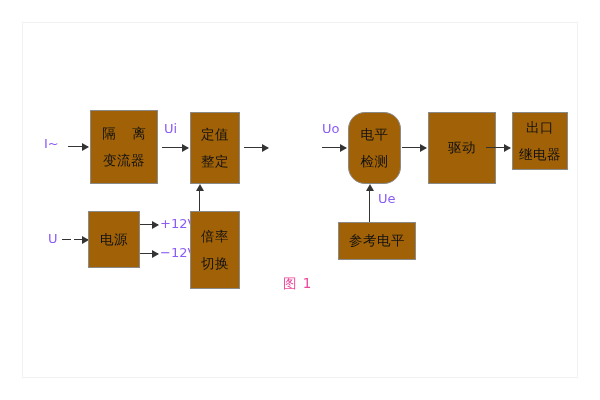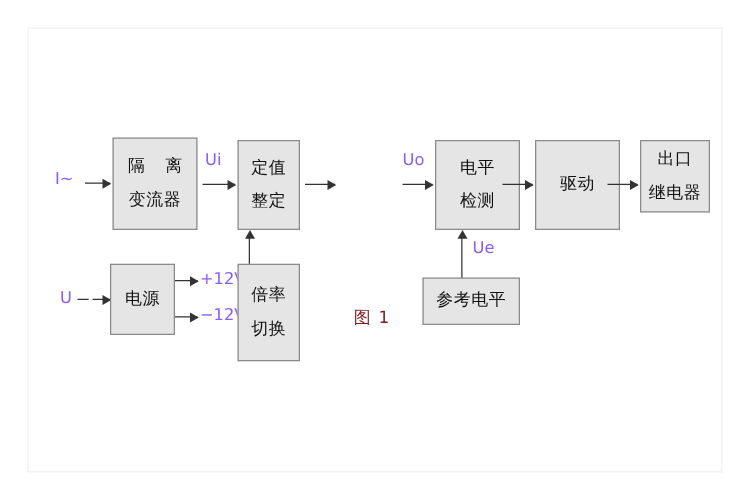--- a/index.html
+++ b/index.html
@@ -27,21 +27,21 @@
     top: 22px;
     width: 556px;
     height: 356px;
     border: 1px solid #f1f1f1;
     box-sizing: border-box;
   }
   .blk {
     position: absolute;
     box-sizing: border-box;
     border: 1px solid #8a8a8a;
-    background: #e5e5e5;
+    background: #a16207;
     display: flex;
     flex-direction: column;
     align-items: center;
     justify-content: center;
     font-size: 13.5px;
     line-height: 1.0;
     color: #111;
     letter-spacing: 0.5px;
   }
   .blk .ln {
@@ -93,23 +93,24 @@
     left: -3.5px;
     top: -6px;
     width: 0; height: 0;
     border-bottom: 7px solid #333;
     border-left: 4px solid transparent;
     border-right: 4px solid transparent;
   }
   .caption {
     position: absolute;
     font-size: 13.5px;
-    color: #7f1d1d;
+    color: #ec4899;
     white-space: nowrap;
     letter-spacing: 1px;
+    margin-top: 30px;
   }
 </style>
 </head>
 <body>
 
 <div id="canvas">
 
   <div id="outer-frame"></div>
 
   <div class="lbl" style="left:44px; top:137px;">I~</div>
@@ -127,21 +128,21 @@
     <span class="ln">定值</span>
     <span class="ln">整定</span>
   </div>
 
   <div class="arrow-h" style="left:244px; top:147px; width:24px;"></div>
 
 
   <div class="lbl" style="left:322px; top:122px;">Uo</div>
   <div class="arrow-h" style="left:322px; top:147px; width:24px;"></div>
 
-  <div class="blk" style="left:348px; top:112px; width:68px; height:72px;">
+  <div class="blk" style="left:348px; top:112px; width:53px; height:72px;border-radius:17px;">
     <span class="ln">电平</span>
     <span class="ln">检测</span>
   </div>
 
   <div class="arrow-h" style="left:402px; top:147px; width:24px;"></div>
 
   <div class="blk" style="left:428px; top:112px; width:68px; height:72px;">
     <span class="ln">驱动</span>
   </div>
 

